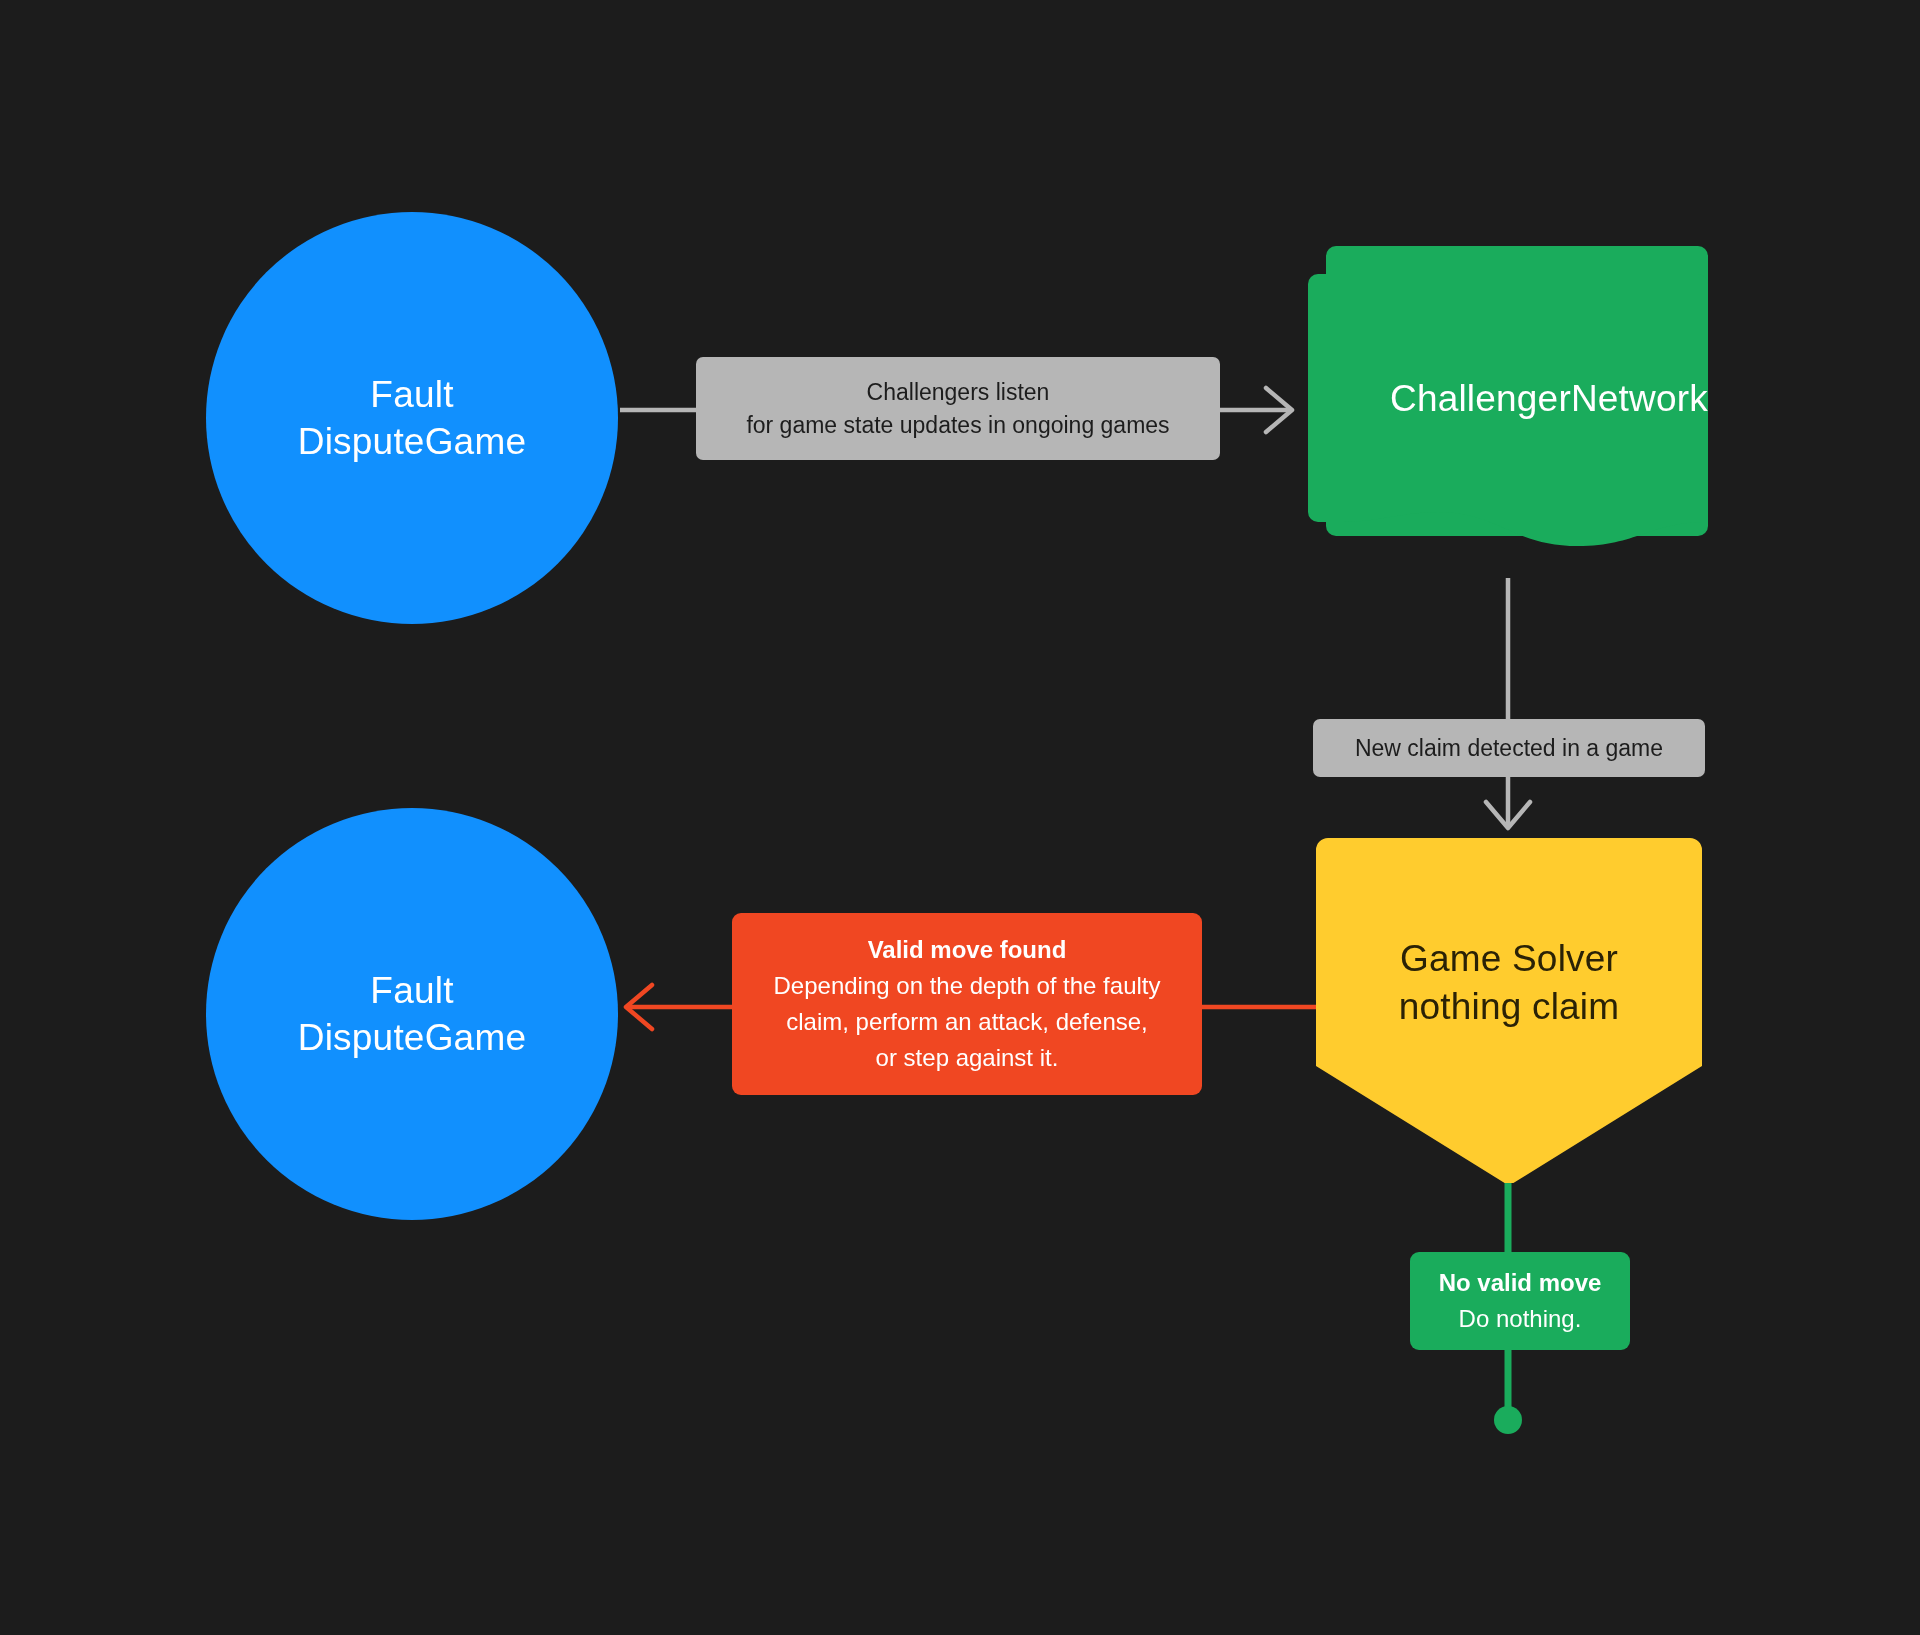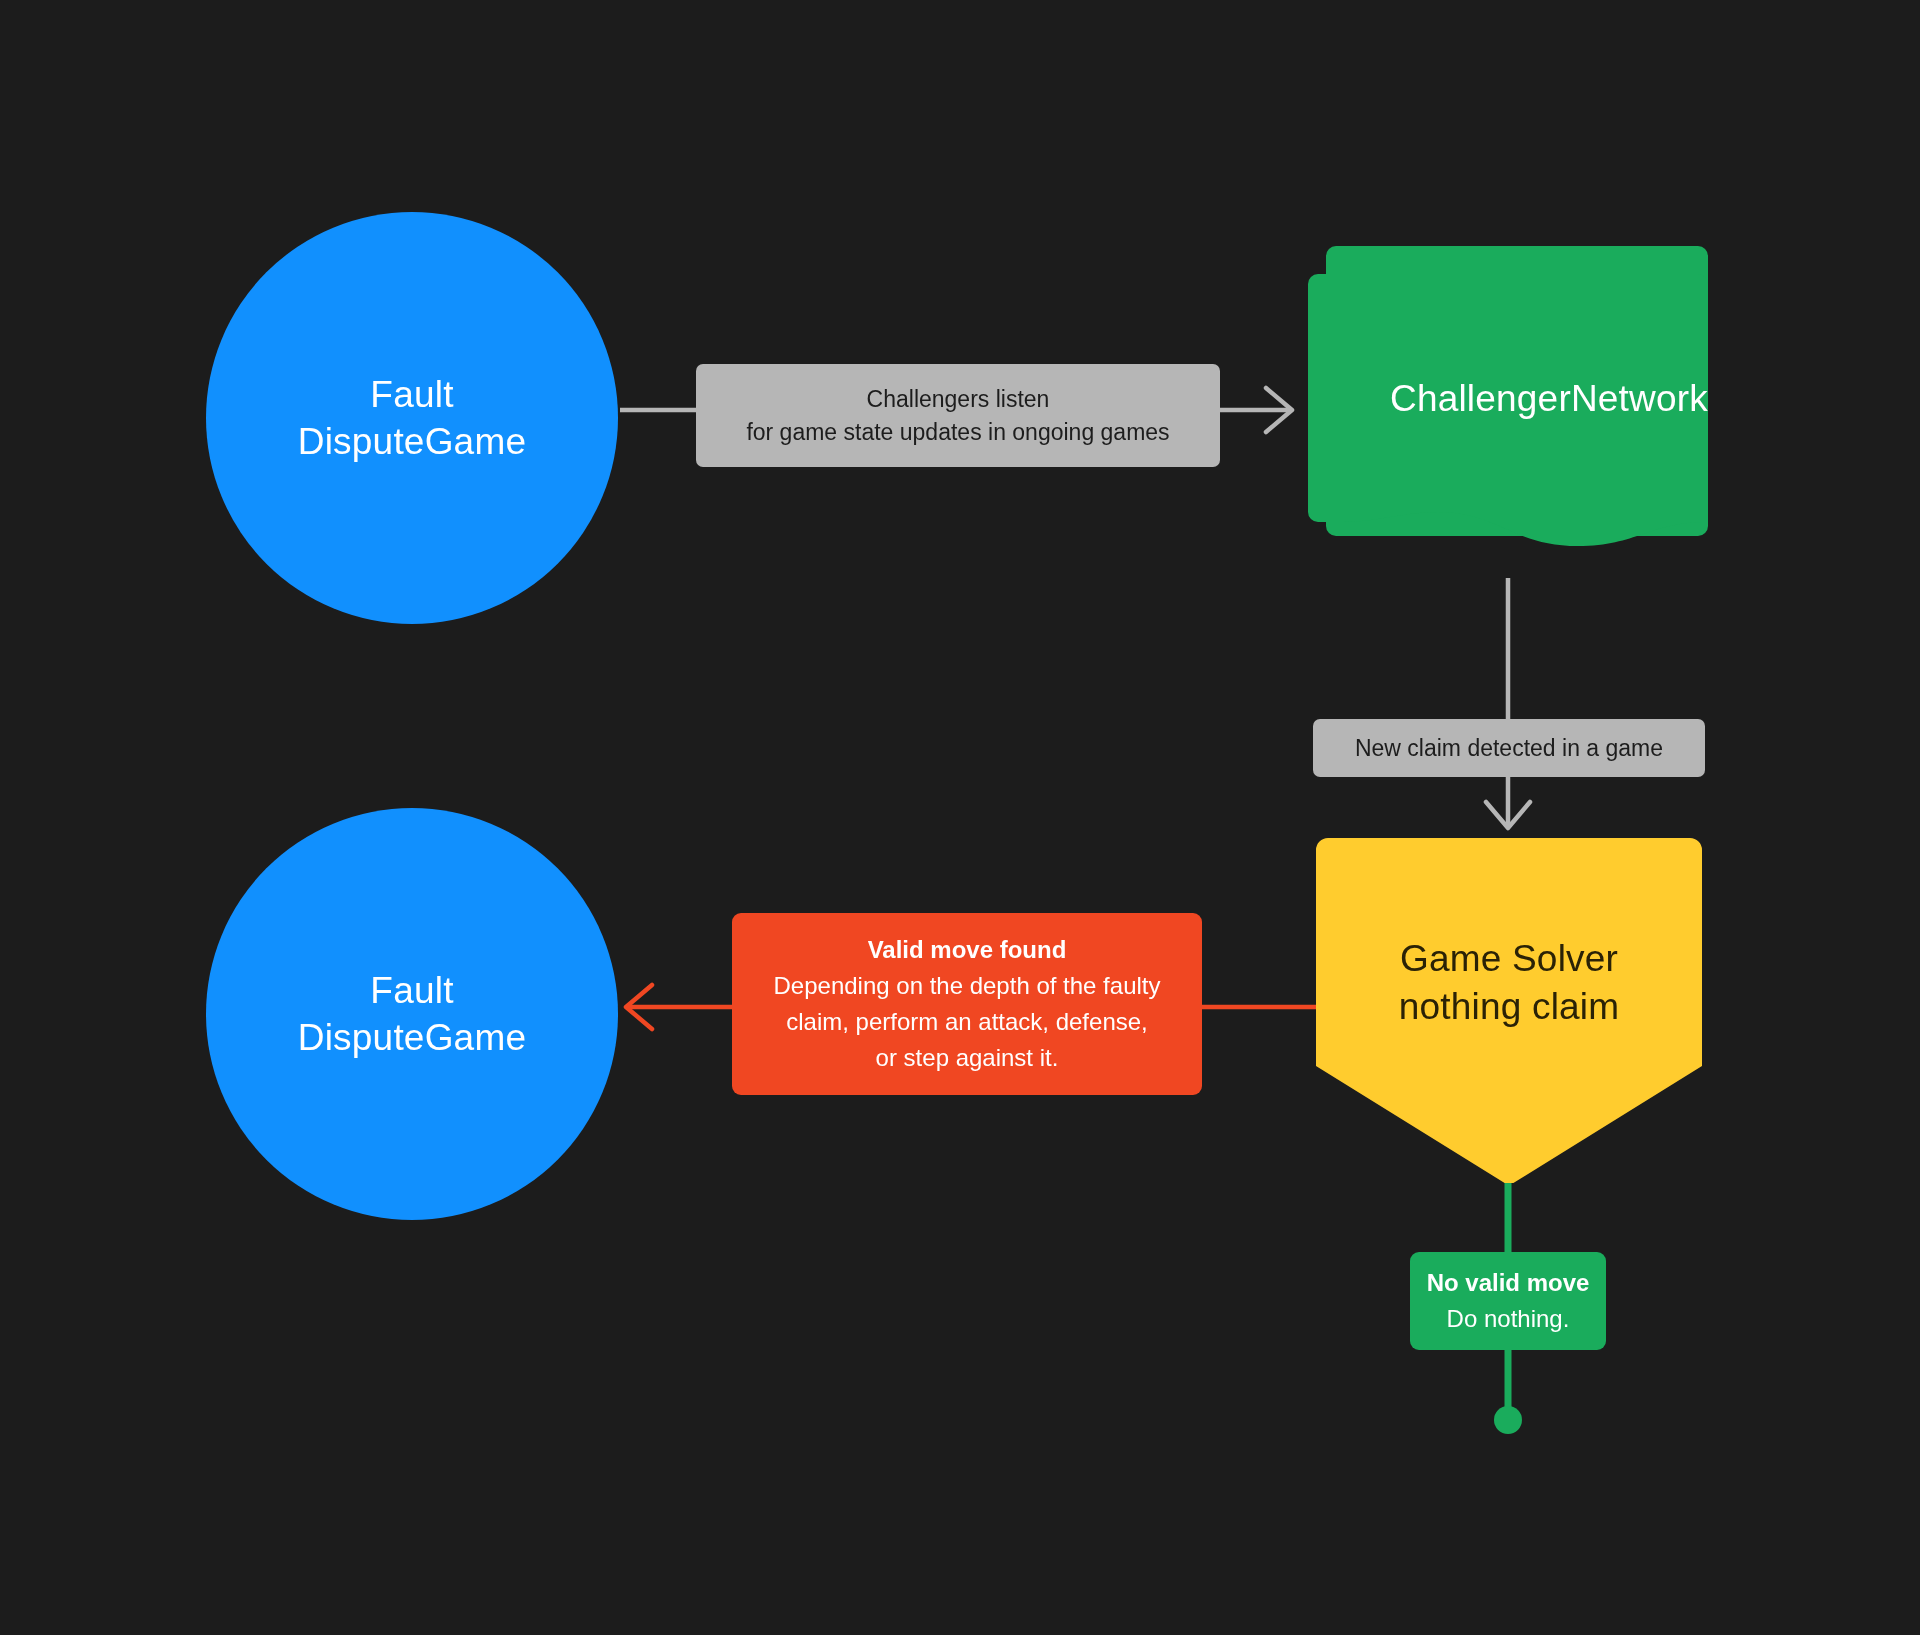--- a/index.html
+++ b/index.html
@@ -232,34 +232,34 @@
                L0,228
                L0,12
                A12,12 0 0 1 12,0 Z" fill="#ffcc2e"></path>
     </svg>
     <div class="shield-label">
       <span class="line">Game Solver</span>
       <span class="line">nothing claim</span>
     </div>
   </div>
 
-  <div class="edge-label label-grey" style="left:696px; top:357px; width:524px; height:103px;margin-top:7px;">
+  <div class="edge-label label-grey" style="left:696px; top:357px; width:524px; height:103px;">
     <span class="line">Challengers listen</span>
     <span class="line">for game state updates in ongoing games</span>
   </div>
 
   <div class="edge-label label-grey" style="left:1313px; top:719px; width:392px; height:58px;">
     <span class="line">New claim detected in a game</span>
   </div>
 
   <div class="edge-label label-orange" style="left:732px; top:913px; width:470px; height:182px;">
     <span class="line strong">Valid move found</span>
     <span class="line">Depending on the depth of the faulty</span>
     <span class="line">claim, perform an attack, defense,</span>
     <span class="line">or step against it.</span>
   </div>
 
-  <div class="edge-label label-green" style="left:1410px; top:1252px; width:196px; height:98px;">
+  <div class="edge-label label-green" style="left:1410px; top:1252px; width:220px; height:98px;">
     <span class="line strong">No valid move</span>
     <span class="line">Do nothing.</span>
   </div>
 
 </div>
 
 </body></html>

